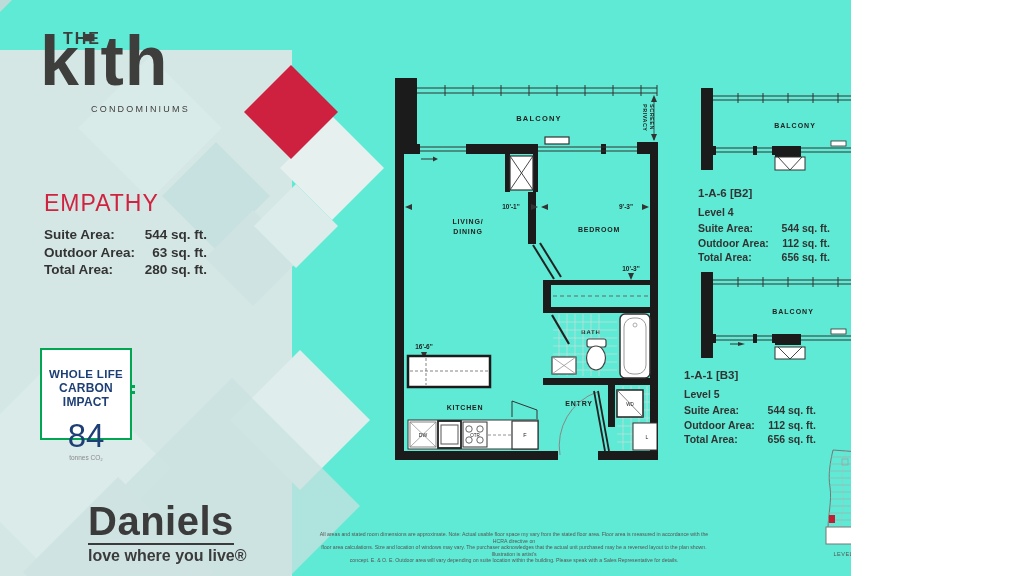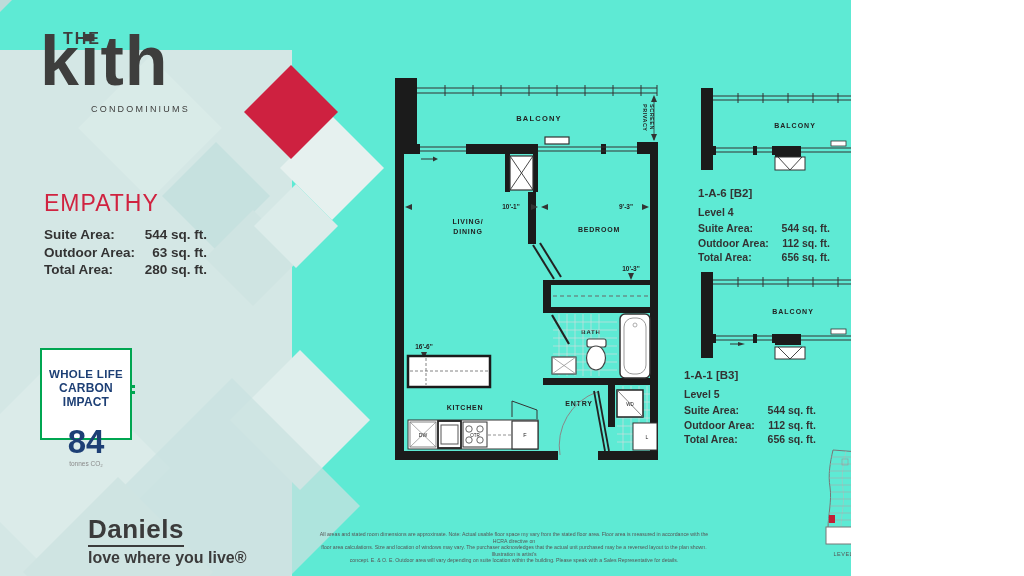--- a/index.html
+++ b/index.html
@@ -14,26 +14,26 @@
   .unit-block{position:absolute;left:44px;top:190px;width:170px;}
   .unit-name{font-size:23px;font-weight:400;color:#d02340;letter-spacing:1px;}
   .unit-code{font-size:23px;font-weight:700;color:#d02340;letter-spacing:.5px;margin-top:9px;}
   .unit-type{font-size:14px;font-weight:700;color:#333;margin-top:17px;}
   .area-rows{margin-top:9px;width:163px;}
   .a-row{display:flex;justify-content:space-between;font-size:13.5px;font-weight:700;color:#333;line-height:17.5px;}
   .carbon-box{position:absolute;left:40px;top:348px;width:88px;height:88px;background:#fff;
               border:2px solid #00a651;text-align:center;}
   .cb-t1{font-size:11.5px;font-weight:700;color:#1d3f75;margin-top:18px;letter-spacing:.3px;}
   .cb-t2{font-size:12px;font-weight:700;color:#1d3f75;margin-top:1px;letter-spacing:.2px;}
-  .cb-val{font-size:33px;font-weight:700;color:#1d3f75;line-height:33px;margin-top:16px;}
+  .cb-val{font-size:33px;font-weight:400;color:#1d3f75;line-height:33px;margin-top:10px;}
   .cb-unit{font-size:6.5px;color:#8a8a8a;margin-top:2px;}
   .cb-dots{position:absolute;left:90px;top:35px;}
   .cb-dots span{display:block;width:3px;height:3px;background:#00a651;margin-bottom:3px;}
   .daniels{position:absolute;left:88px;top:506px;color:#3b3b3b;}
-  .dn-name{font-size:26px;font-weight:700;letter-spacing:.5px;border-bottom:2.5px solid #3b3b3b;padding-bottom:1px;display:inline-block;line-height:30px;margin-top:8px;}
+  .dn-name{font-size:40px;font-weight:700;letter-spacing:.5px;border-bottom:2.5px solid #3b3b3b;padding-bottom:7px;display:inline-block;line-height:30px;}
   .dn-tag{font-size:16px;font-weight:700;margin-top:2px;}
   
   .plan-main{position:absolute;left:393px;top:68px;}
   .plan-b2{position:absolute;left:698px;top:84px;}
   .plan-b3{position:absolute;left:698px;top:268px;}
   svg text{font-family:"Liberation Sans",sans-serif;fill:#222;}
   .variant{position:absolute;width:132px;color:#333;}
   .v-b2{left:698px;top:187px;}
   .v-b3{left:684px;top:369px;}
   .v-code{font-size:11.5px;font-weight:700;}

